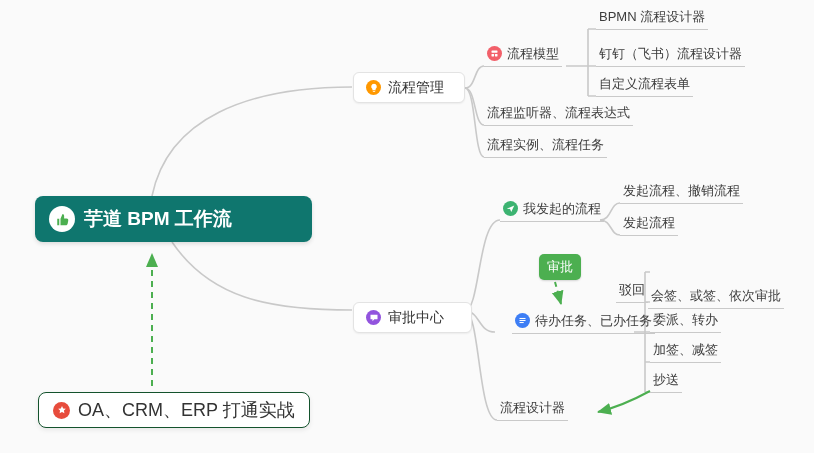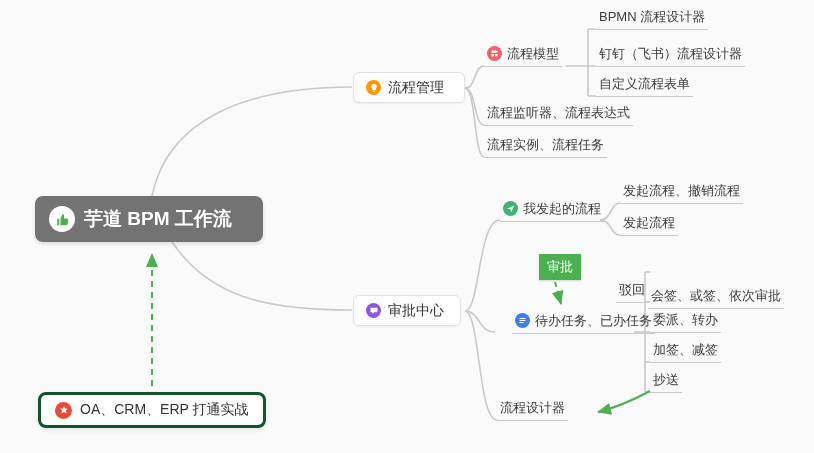--- a/index.html
+++ b/index.html
@@ -11,70 +11,70 @@
     position:relative;
     width:814px;height:453px;
     background:#fafafa;
     overflow:hidden;
   }
   svg.wires{position:absolute;left:0;top:0;z-index:0;}
   .node{position:absolute;z-index:2;box-sizing:border-box;white-space:nowrap;}
 
   
   .root-node{
-    left:35px;top:196px;width:228px;height:46px;
-    background:#737373;border-radius:8px;
+    left:35px;top:196px;width:277px;height:46px;
+    background:#0f766e;border-radius:8px;
     display:flex;align-items:center;gap:9px;padding:0 14px;
     color:#fff;font-size:19px;font-weight:700;
     box-shadow:0 2px 4px rgba(0,0,0,.12);
   }
   .root-icon{
     width:26px;height:26px;border-radius:50%;background:#fff;
     display:flex;align-items:center;justify-content:center;flex:0 0 auto;
   }
 
   
   .box-node{
     height:31px;border-radius:6px;background:#fff;
     border:1px solid #e3e3e3;box-shadow:0 1px 2px rgba(0,0,0,.06);
     display:flex;align-items:center;gap:7px;padding:0 12px;
     font-size:14px;color:#333;
   }
   .pm-node{left:353px;top:72px;width:112px;}
-  .ac-node{left:353px;top:295px;width:108px;}
+  .ac-node{left:353px;top:302px;width:119px;}
 
   
   .leaf{
     position:absolute;z-index:2;white-space:nowrap;
     font-size:13px;color:#3d3d3d;line-height:14px;
     padding:0 3px 5px 3px;border-bottom:1px solid #c9c9c9;
     display:flex;align-items:center;gap:5px;
   }
 
   
   .cicon{
     width:15px;height:15px;border-radius:50%;
     display:inline-flex;align-items:center;justify-content:center;flex:0 0 auto;
   }
 
   
   .badge{
     left:539px;top:254px;z-index:3;
     background:#4caf50;color:#fff;font-size:13px;
-    padding:4px 8px;border-radius:0;
+    padding:4px 8px;border-radius:5px;
     box-shadow:0 1px 2px rgba(0,0,0,.15);
   }
 
   
   .oa-node{
     left:38px;top:392px;height:36px;border-radius:8px;
-    background:#fff;border:3px solid #14532d;
+    background:#fff;border:1px solid #14532d;
     box-shadow:0 2px 5px rgba(0,0,0,.08);
     display:flex;align-items:center;gap:8px;padding:0 14px;
-    font-size:14px;color:#333;
+    font-size:18px;color:#333;
   }
 </style>
 </head>
 <body>
 
 <div class="canvas">
 
   <svg class="wires" width="814" height="453">
     <defs>
       <marker id="ah" markerWidth="9" markerHeight="8" refX="6.5" refY="3" orient="auto">

